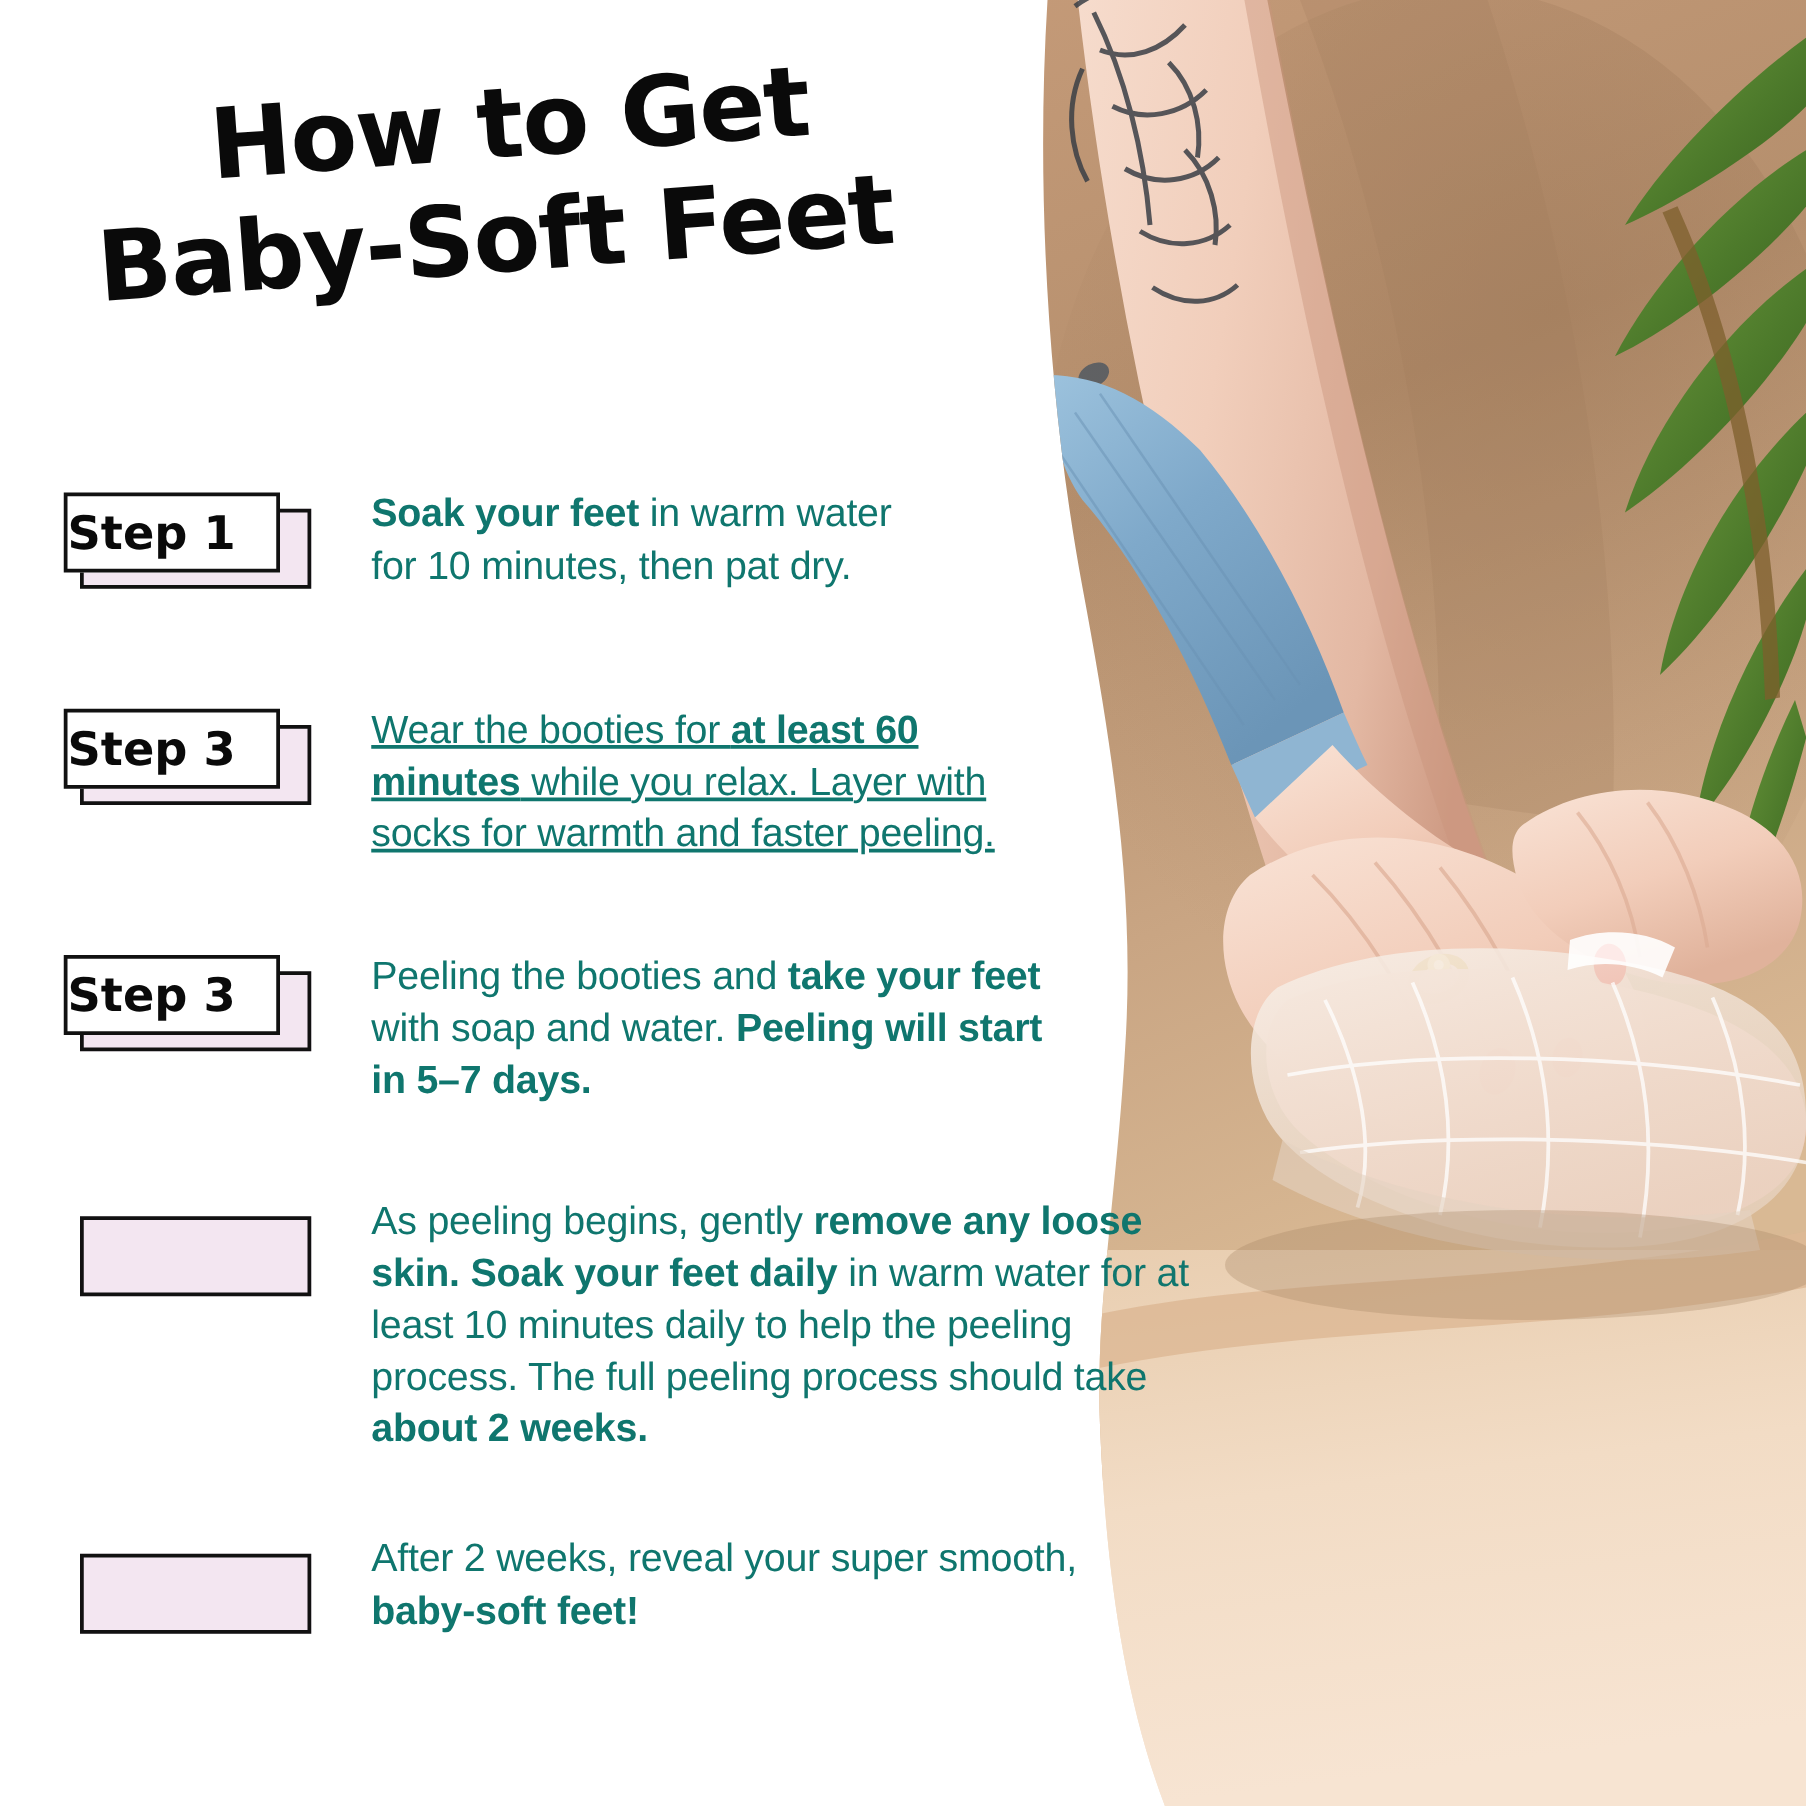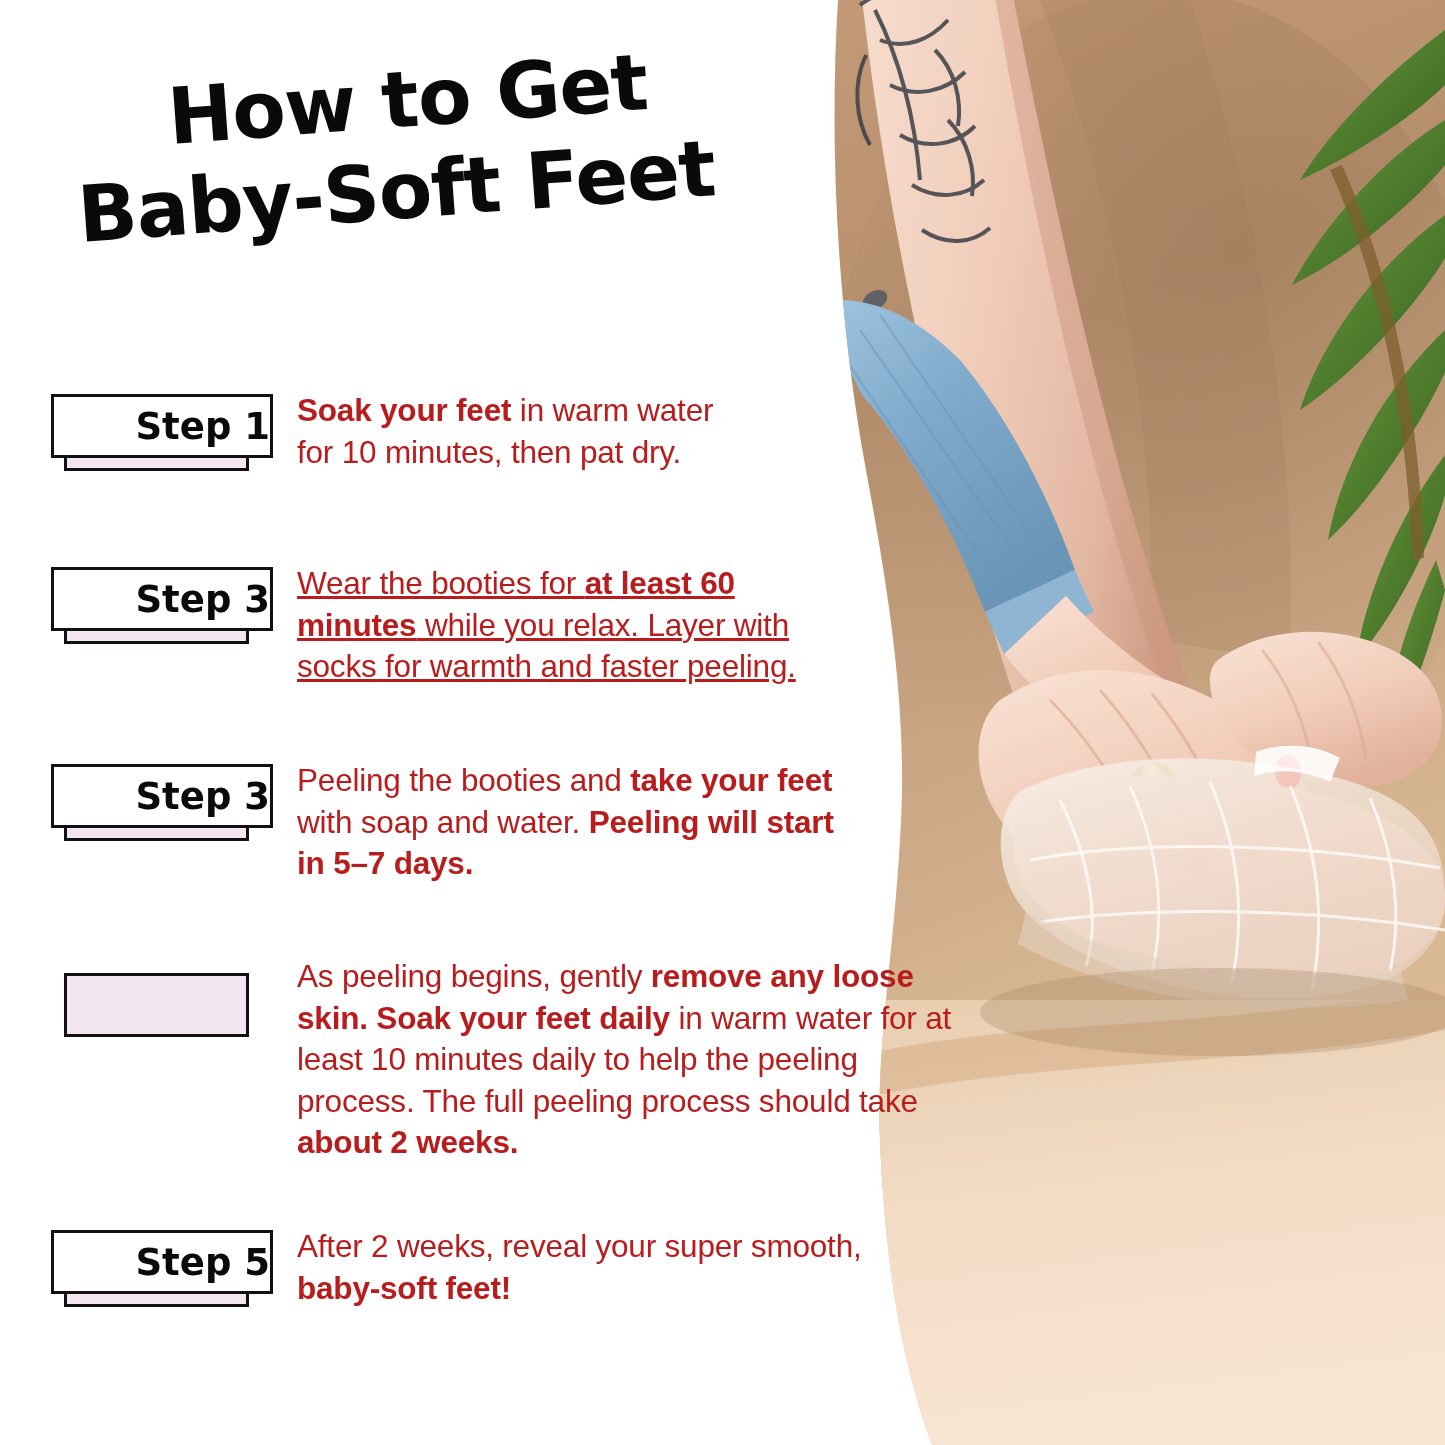--- a/index.html
+++ b/index.html
@@ -91,47 +91,47 @@
     width: 185px;
     height: 64px;
     background: #f3e6f1;
     border: 3px solid #111111;
     box-sizing: border-box;
   }
   .badge-box {
     position: absolute;
     left: 0;
     top: 0;
-    width: 222px;
+    width: 173px;
     height: 64px;
     background: #ffffff;
     border: 3px solid #111111;
     box-sizing: border-box;
     display: flex;
     align-items: center;
-    justify-content: flex-end;
+    justify-content: flex-start;
   }
   .badge-label {
     font-family: "DejaVu Sans", sans-serif;
     font-weight: 700;
     font-size: 37px;
     color: #0a0a0a;
     letter-spacing: 0px;
     line-height: 1;
   }
 
   .step-text {
     position: absolute;
     left: 297px;
     top: -4px;
     width: 660px;
     font-family: "Liberation Sans", sans-serif;
     font-size: 31.5px;
     line-height: 1.32;
-    color: #b91c1c;
+    color: #0f766e;
     letter-spacing: -0.2px;
   }
   .step-text b {
     font-weight: 700;
   }
 
   
   #step-1 { top: 12px; }
   #step-2 { top: 185px; }
   #step-3 { top: 382px; }
@@ -370,23 +370,20 @@
         <div class="badge-shadow"></div>
       </div>
       <div class="step-text">
         <span>As peeling begins, gently </span><b>remove any loose skin. Soak your feet daily</b><span> in warm water for at least 10 minutes daily to help the peeling process. The full peeling process should take </span><b>about 2 weeks.</b>
       </div>
     </div>
 
     <div class="step-row" id="step-5">
       <div class="badge-wrap">
         <div class="badge-shadow"></div>
-        <div class="badge-box">
-          <span class="badge-label">Step 5</span>
-        </div>
       </div>
       <div class="step-text">
         <span>After 2 weeks, reveal your super smooth, </span><b>baby-soft feet!</b>
       </div>
     </div>
 
   </div>
 </div>
 
 </body></html>

